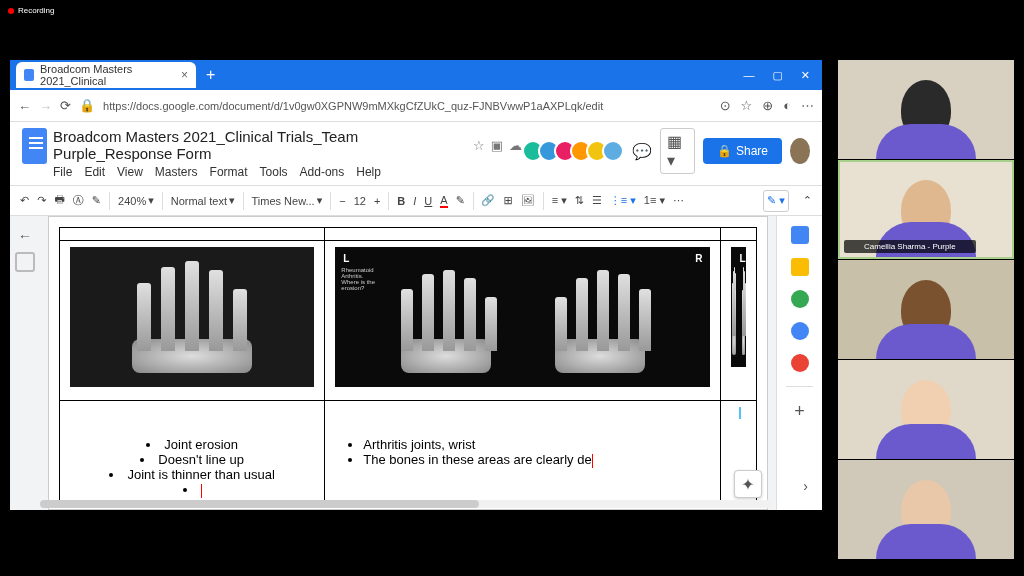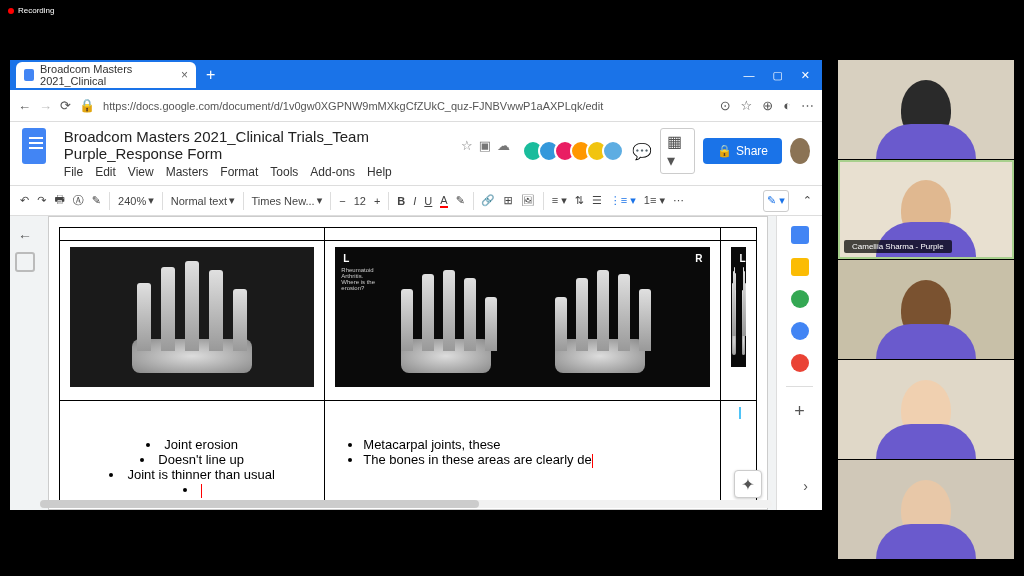--- a/index.html
+++ b/index.html
@@ -14,21 +14,21 @@
 .tab-icon { width: 12px; height: 12px; background: #4285f4; border-radius: 2px; }
 .tab-plus { color: #fff; font-size: 16px; margin-left: 10px; align-self: center; cursor: pointer; }
 .tab-close { color: #666; font-size: 12px; cursor: pointer; }
 .win-controls { margin-left: auto; display: flex; gap: 18px; padding-right: 12px; align-self: center; color: #fff; font-size: 11px; }
 .addressbar { height: 32px; background: #fff; display: flex; align-items: center; padding: 0 8px; gap: 8px; border-bottom: 1px solid #ddd; }
 .addr-icon { color: #555; font-size: 13px; }
 .url { flex: 1; font-size: 11px; color: #555; white-space: nowrap; overflow: hidden; }
 .addr-right { display: flex; gap: 10px; color: #555; font-size: 13px; }
 
 
-.docs-header { padding: 6px 12px; display: flex; align-items: start; gap: 18px; border-bottom: 1px solid #ddd; }
+.docs-header { padding: 6px 12px; display: flex; align-items: start; gap: 6px; border-bottom: 1px solid #ddd; }
 .docs-logo { width: 28px; height: 36px; background: #4285f4; border-radius: 3px; position: relative; }
 .docs-logo::before { content: ""; position: absolute; top: 9px; left: 7px; width: 14px; height: 2px; background: #fff; box-shadow: 0 5px 0 #fff, 0 10px 0 #fff; }
 .docs-title-row { display: flex; align-items: center; gap: 8px; font-size: 15px; color: #222; }
 .docs-title-icons { color: #777; font-size: 13px; display: flex; gap: 6px; }
 .docs-menu { display: flex; gap: 12px; font-size: 12px; color: #333; margin-top: 3px; }
 .last-edit { color: #777; text-decoration: underline; margin-left: 8px; }
 .docs-header-right { margin-left: auto; display: flex; align-items: center; gap: 8px; }
 .collab-dots { display: flex; }
 .collab-dot { width: 22px; height: 22px; border-radius: 50%; margin-left: -6px; border: 2px solid #fff; }
 .share-btn { background: #1a73e8; color: #fff; padding: 6px 14px; border-radius: 4px; font-size: 12px; display: flex; align-items: center; gap: 4px; }
@@ -66,21 +66,21 @@
 .scroll-bottom { position: absolute; bottom: 2px; left: 30px; right: 50px; height: 8px; background: #f1f1f1; border-radius: 4px; }
 .scroll-thumb { width: 60%; height: 100%; background: #ccc; border-radius: 4px; }
 
 
 .video-sidebar { position: absolute; top: 60px; right: 10px; width: 176px; display: flex; flex-direction: column; gap: 1px; }
 .video-tile { width: 176px; height: 99px; background: #222; position: relative; overflow: hidden; }
 .video-tile.active { border: 2px solid #a8d08d; }
 .person { width: 100%; height: 100%; display: flex; align-items: center; justify-content: center; position: relative; }
 .head { width: 50px; height: 60px; border-radius: 50% 50% 45% 45%; }
 .shirt { position: absolute; bottom: 0; width: 100px; height: 35px; background: #6a5acd; border-radius: 40px 40px 0 0; }
-.nametag { position: absolute; bottom: 4px; left: 4px; background: rgba(0,0,0,0.7); color: #fff; font-size: 8px; padding: 2px 8px; border-radius: 2px; }
+.nametag { position: absolute; bottom: 4px; left: 4px; background: rgba(0,0,0,0.7); color: #fff; font-size: 8px; padding: 2px 20px; border-radius: 2px; }
 </style>
 </head>
 <body>
 
 <div class="recording">
   <span class="rec-dot"></span>
   <span>Recording</span>
 </div>
 
 <div class="main-area">
@@ -273,21 +273,21 @@
           <td class="center">
             <ul>
               <li>Joint erosion</li>
               <li>Doesn't line up</li>
               <li>Joint is thinner than usual</li>
               <li><span class="cursor"></span></li>
             </ul>
           </td>
           <td>
             <ul>
-              <li>Metacarpal joints, these</li>
+              <li>Arthritis joints, wrist</li>
               <li><span>The bones in these areas are clearly de</span><span class="cursor"></span></li>
             </ul>
           </td>
           <td>
             <div style="height:80px; position:relative">
               <div style="position:absolute; top:0; left:50%; width:1px; height:12px; border-left:2px solid #4fc3f7"></div>
             </div>
           </td>
         </tr>
       </tbody>

